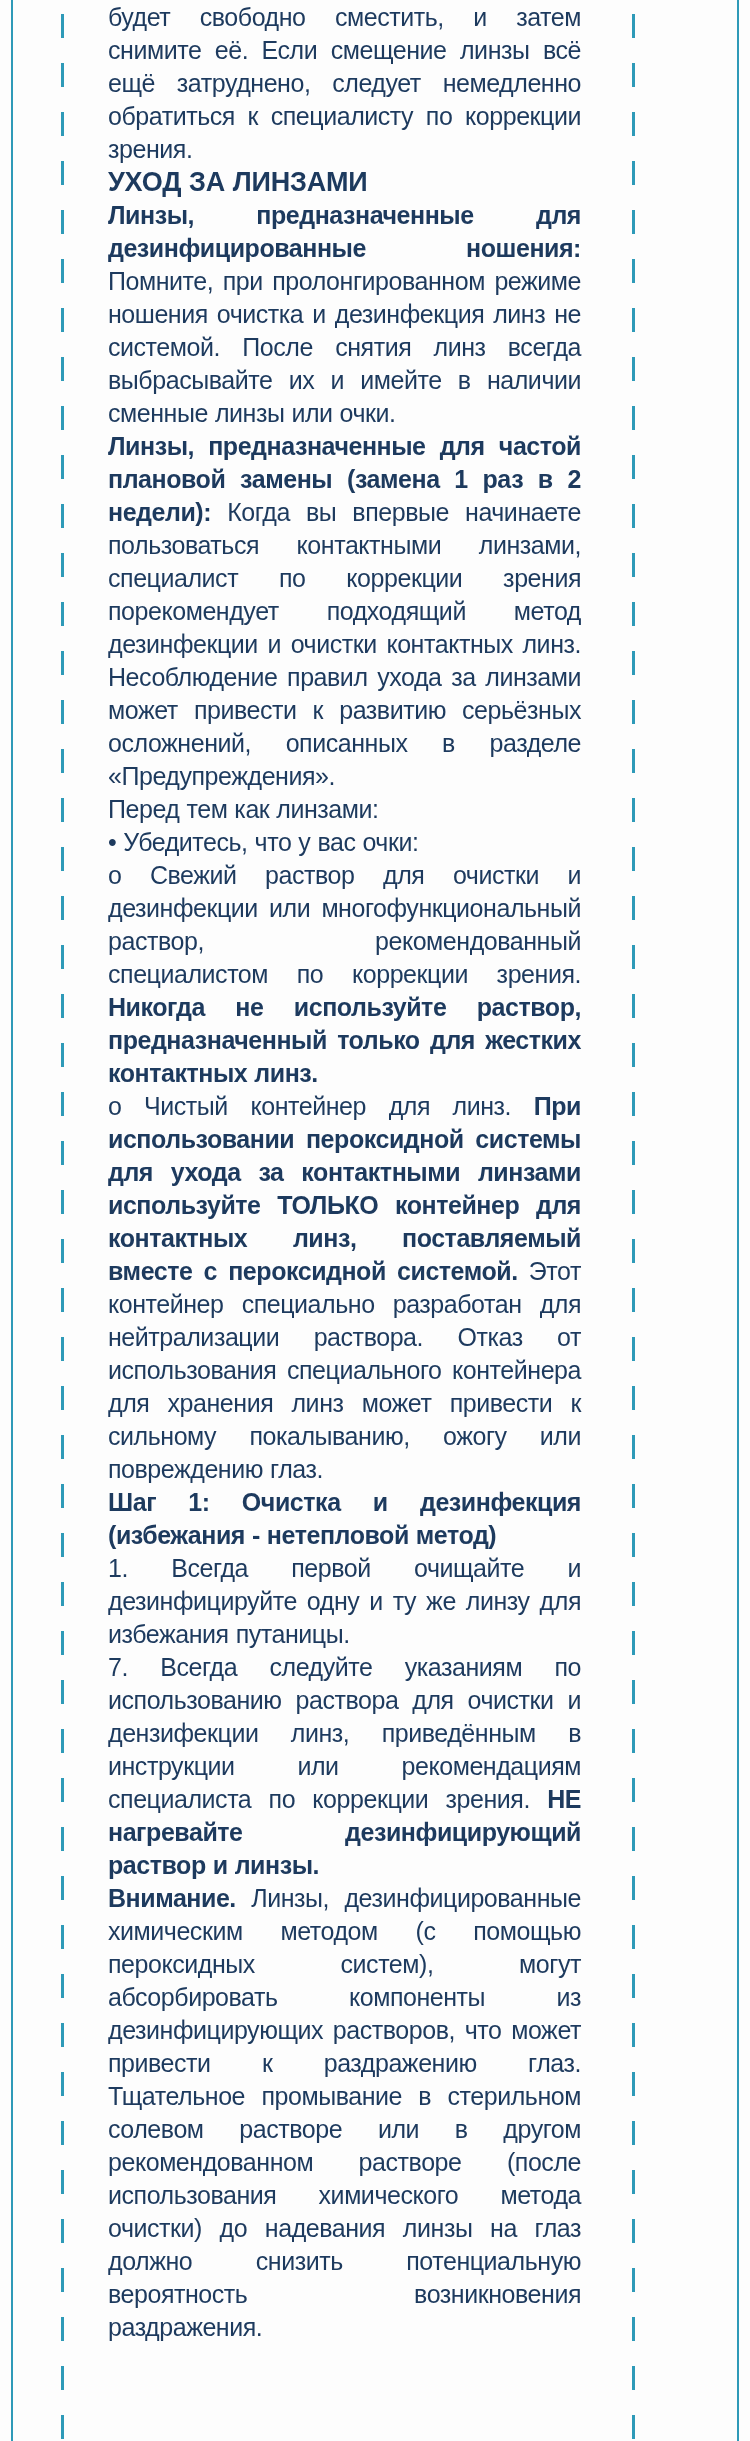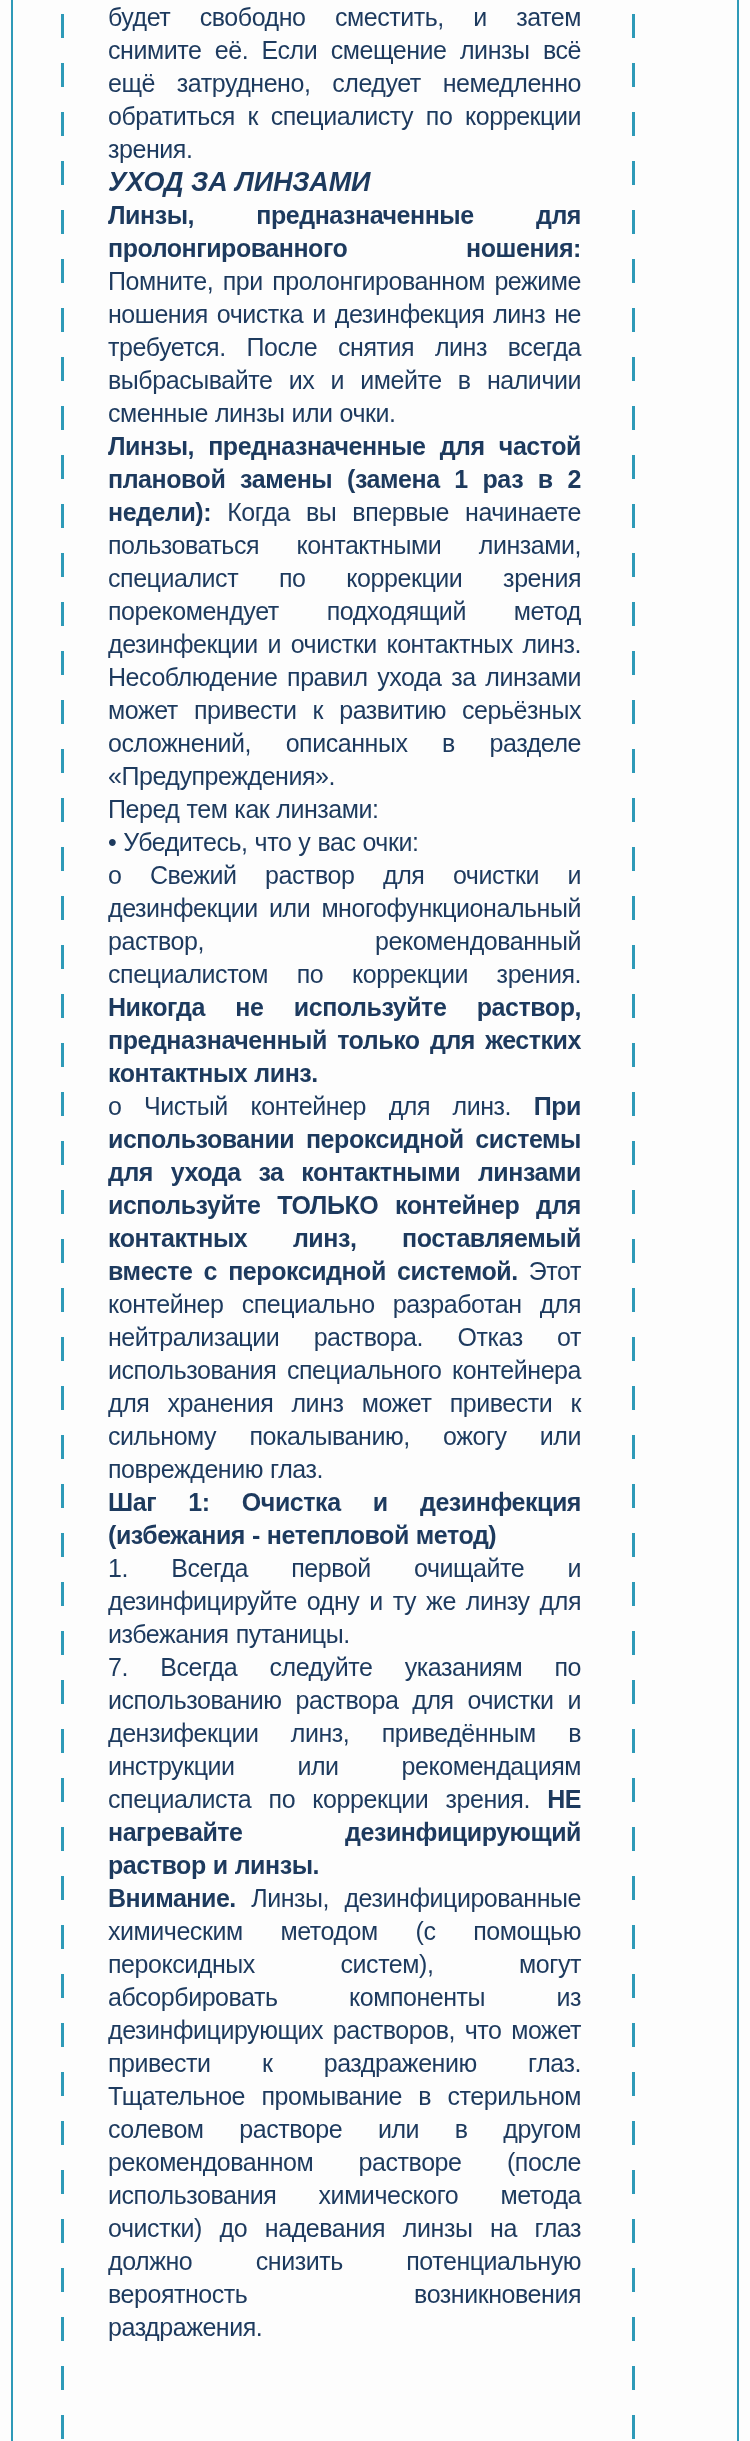--- a/index.html
+++ b/index.html
@@ -58,37 +58,36 @@
     font-size:25px;
     line-height:33px;
     letter-spacing:-0.45px;
     word-spacing:0.5px;
     color:var(--ink);
     text-align:justify;
   }
   .para--title{
     font-size:27px;
     letter-spacing:-0.2px;
-    font-style:italic;
   }
   .b{font-weight:bold;}
 </style>
 </head>
 <body>
 
 <div class="sheet">
   <div class="cutline solid left"></div>
   <div class="cutline dashed left"></div>
   <div class="cutline dashed right"></div>
   <div class="cutline solid right"></div>
 
   <div class="column">
       <p class="para"><span class="">будет свободно сместить, и затем снимите её. Если смещение линзы всё ещё затруднено, следует немедленно обратиться к специалисту по коррекции зрения.</span></p>
       <p class="para para--title"><span class="b">УХОД ЗА ЛИНЗАМИ</span></p>
-      <p class="para"><span class="b">Линзы, предназначенные для пролонгированного ношения: </span><span class="">Помните, при пролонгированном режиме ношения очистка и дезинфекция линз не требуется. После снятия линз всегда выбрасывайте их и имейте в наличии сменные линзы или очки.</span></p>
+      <p class="para"><span class="b">Линзы, предназначенные для дезинфицированные ношения: </span><span class="">Помните, при пролонгированном режиме ношения очистка и дезинфекция линз не системой. После снятия линз всегда выбрасывайте их и имейте в наличии сменные линзы или очки.</span></p>
       <p class="para"><span class="b">Линзы, предназначенные для частой плановой замены (замена 1 раз в 2 недели): </span><span class="">Когда вы впервые начинаете пользоваться контактными линзами, специалист по коррекции зрения порекомендует подходящий метод дезинфекции и очистки контактных линз. Несоблюдение правил ухода за линзами может привести к развитию серьёзных осложнений, описанных в разделе «Предупреждения».</span></p>
       <p class="para"><span class="">Перед тем как линзами:</span></p>
       <p class="para"><span class="">• Убедитесь, что у вас очки:</span></p>
       <p class="para"><span class="">о Свежий раствор для очистки и дезинфекции или многофункциональный раствор, рекомендованный специалистом по коррекции зрения. </span><span class="b">Никогда не используйте раствор, предназначенный только для жестких контактных линз.</span></p>
       <p class="para"><span class="">о Чистый контейнер для линз. </span><span class="b">При использовании пероксидной системы для ухода за контактными линзами используйте ТОЛЬКО контейнер для контактных линз, поставляемый вместе с пероксидной системой. </span><span class="">Этот контейнер специально разработан для нейтрализации раствора. Отказ от использования специального контейнера для хранения линз может привести к сильному покалыванию, ожогу или повреждению глаз.</span></p>
       <p class="para"><span class="b">Шаг 1: Очистка и дезинфекция (избежания - нетепловой метод)</span></p>
       <p class="para"><span class="">1. Всегда первой очищайте и дезинфицируйте одну и ту же линзу для избежания путаницы.</span></p>
       <p class="para"><span class="">7. Всегда следуйте указаниям по использованию раствора для очистки и дензифекции линз, приведённым в инструкции или рекомендациям специалиста по коррекции зрения. </span><span class="b">НЕ нагревайте дезинфицирующий раствор и линзы.</span></p>
       <p class="para"><span class="b">Внимание. </span><span class="">Линзы, дезинфицированные химическим методом (с помощью пероксидных систем), могут абсорбировать компоненты из дезинфицирующих растворов, что может привести к раздражению глаз. Тщательное промывание в стерильном солевом растворе или в другом рекомендованном растворе (после использования химического метода очистки) до надевания линзы на глаз должно снизить потенциальную вероятность возникновения раздражения.</span></p>
     </div>

